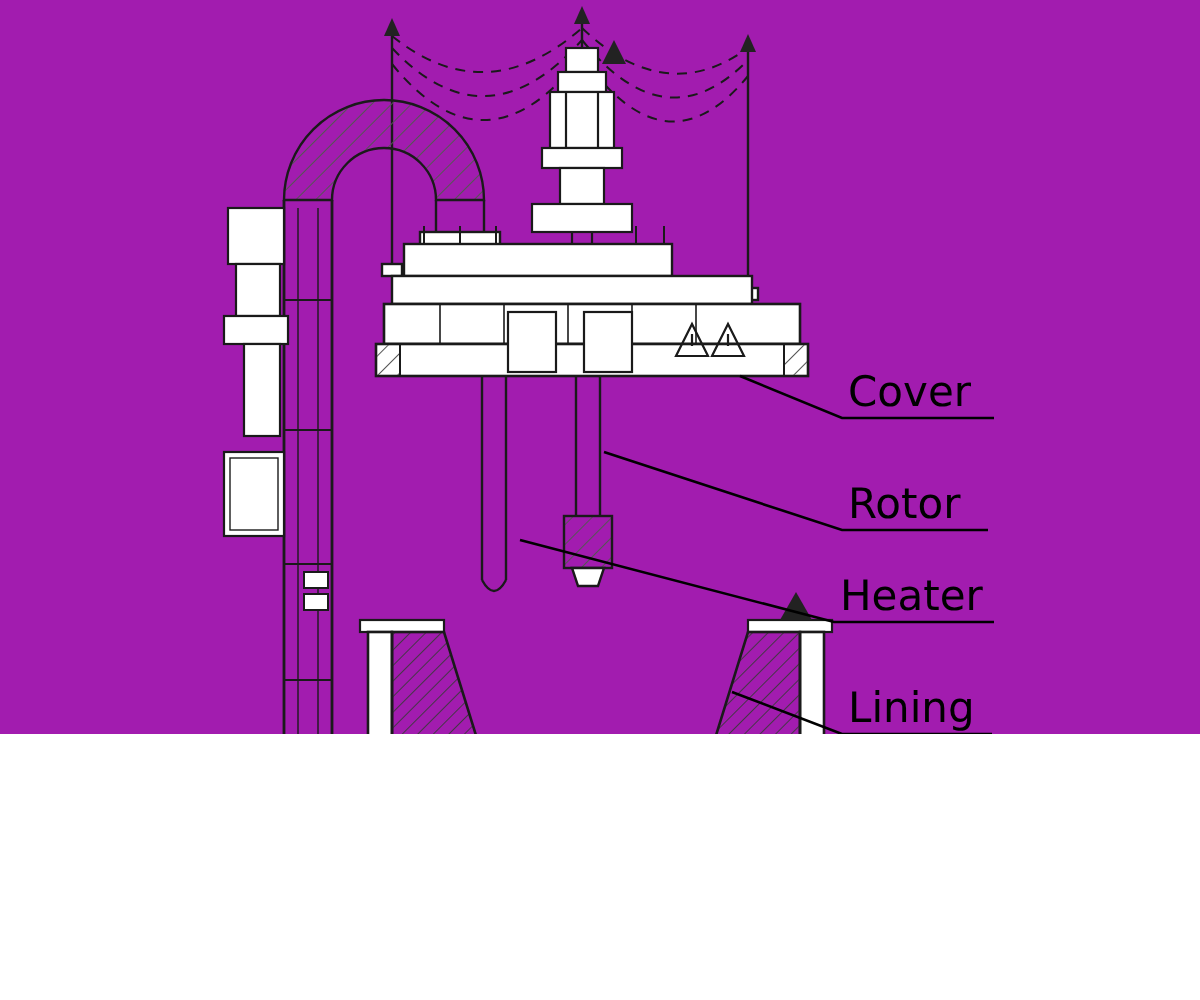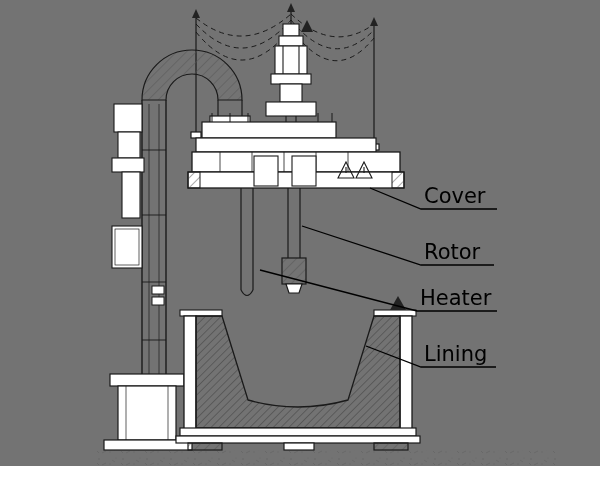--- a/index.html
+++ b/index.html
@@ -1,17 +1,17 @@
 <!DOCTYPE html>
 <html><head>
 <meta charset="utf-8">
 <style>
   html,body{margin:0;padding:0;background:#fff;}
   .stage{
-    position:relative;width:600px;height:466px;background:#737373;
+    position:relative;width:600px;height:367px;background:#a21caf;
     font-family:"DejaVu Sans","Liberation Sans",sans-serif;overflow:hidden;
   }
   svg{display:block;}
   text.diagram-label{
     font-family:"DejaVu Sans","Liberation Sans",sans-serif;
     font-size:21px;fill:#000;
   }
 </style>
 </head>
 <body>

